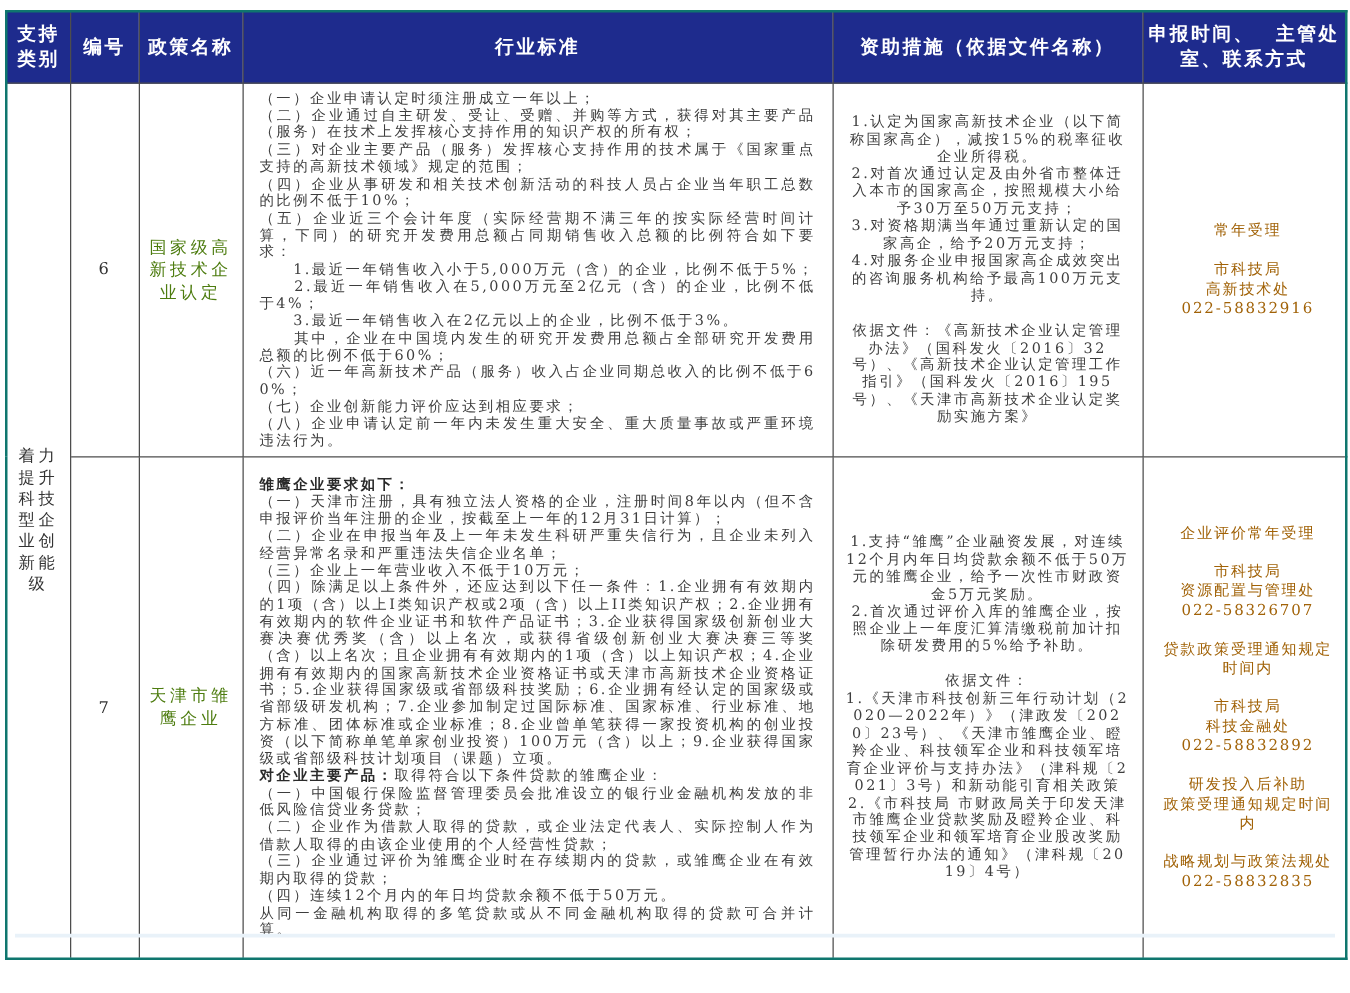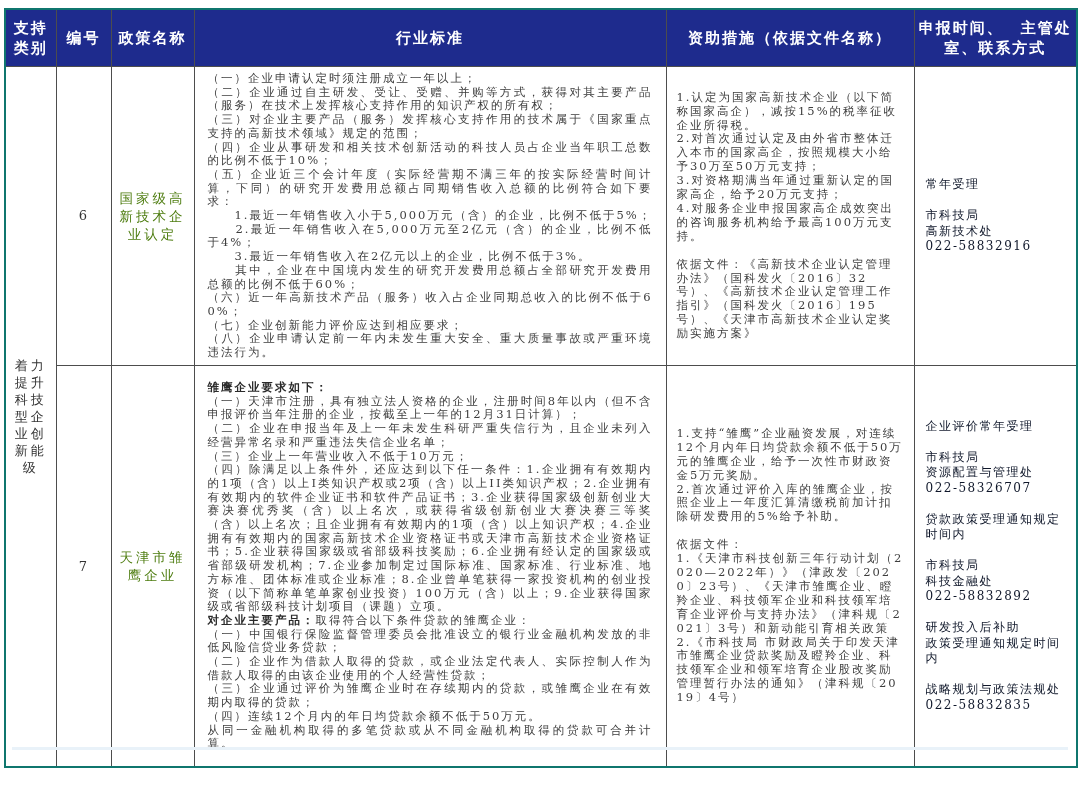--- a/index.html
+++ b/index.html
@@ -25,33 +25,33 @@
   tr.row7 { height:402px; }
   td.category-cell { text-align:center; }
   .category-text {
     width:36px; margin:16px auto; text-align:center;
     font-size:13px; letter-spacing:3px; line-height:17px;
     word-break:break-all; color:#333;
   }
   td.id-cell { text-align:center; font-size:13px; letter-spacing:1px; color:#333; }
   td.name-cell { text-align:center; padding:0 5px; }
   .name-text { font-size:13.5px; letter-spacing:3px; line-height:18px; word-break:break-all; color:#4d7c0f; }
-  .pre { white-space:pre-wrap; word-break:break-all; }
+  .pre { white-space:pre-wrap; word-break:break-all;text-align:center; }
   td.cond-cell  { vertical-align:middle; }
   td.cond-cell .pre {
     padding:4px 12px; font-size:11.5px; line-height:13.7px; letter-spacing:2px;
     text-align:justify; color:#3d3d3d;
   }
   td.meas-cell .pre {
     padding:4px 9px; font-size:11.5px; line-height:13.9px; letter-spacing:2px;
     color:#3d3d3d;
   }
   td.contact-cell .pre {
     padding:4px 4px 4px 10px; font-size:12px; line-height:15.5px; letter-spacing:1.5px;
-    color:#0f172a;
+    color:#a16207;
   }
   .bold-inline { font-weight:bold; color:#2a2a2a; }
   .bottom-rule {
     position:absolute; left:12px; right:12px; top:747px; height:3px;
     background:#e9f2f9;
   }
   .footer {
     position:absolute; right:18px; top:802px; height:30px;
     display:flex; align-items:center; gap:12px;
   }

